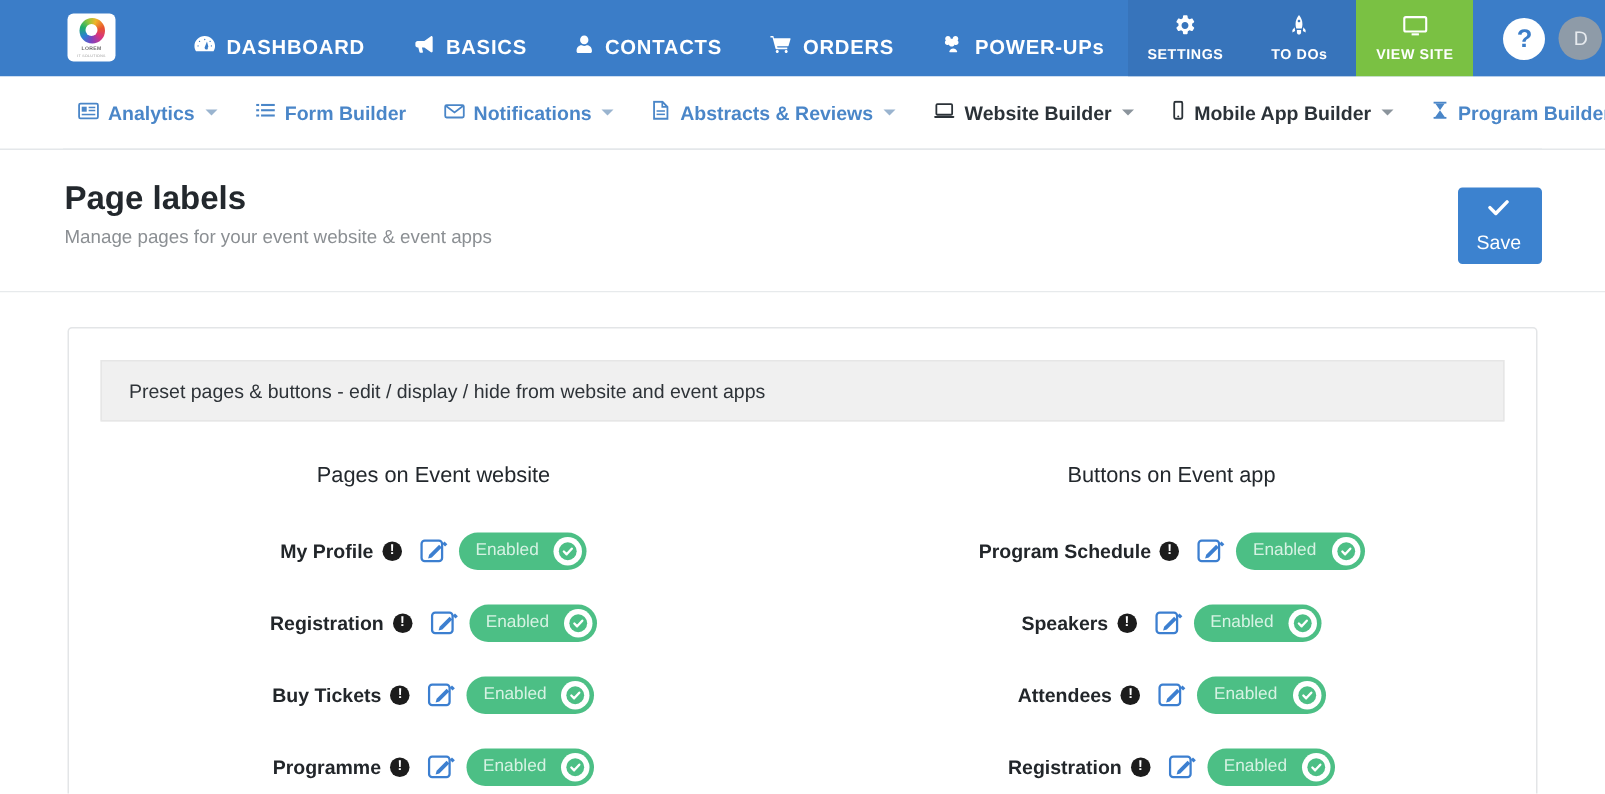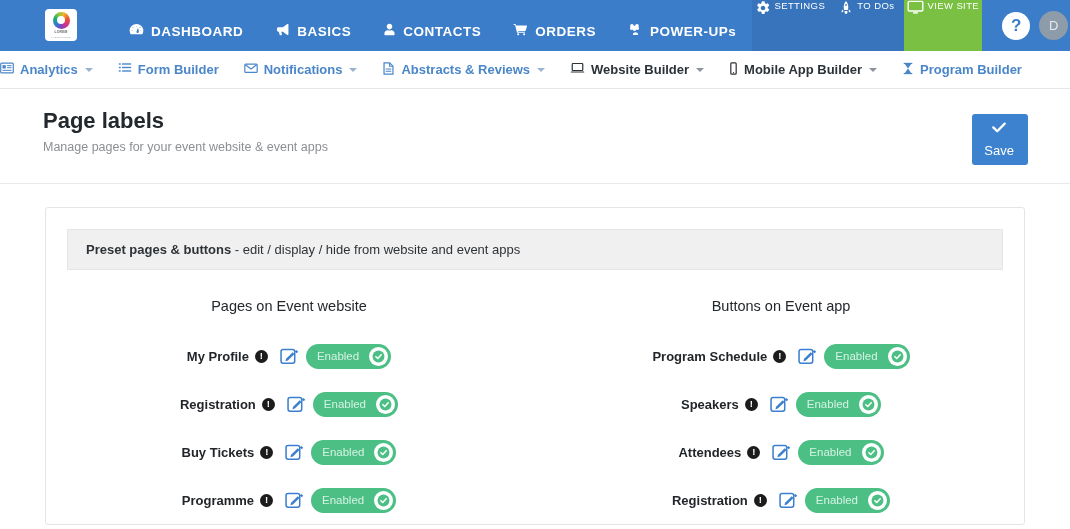--- a/index.html
+++ b/index.html
@@ -80,27 +80,27 @@
     height: 51px;
     cursor: pointer;
     white-space: nowrap;
   }
   .mainnav-item svg { flex: none; }
 
   .hdr-actions { display: flex; align-items: stretch; flex: none; }
   .hdr-tile {
     width: 76px;
     display: flex;
-    flex-direction: row;
-    align-items: flex-start;
+    flex-direction: column;
+    align-items: center;
     justify-content: center;
     gap: 3px;
     color: #ffffff;
     font-size: 9.5px;
-    font-weight: normal;
+    font-weight: bold;
     letter-spacing: .4px;
     cursor: pointer;
     background: #3774bb;
   }
   .hdr-tile.green { background: #7ac143; width: 78px; }
   .hdr-right {
     display: flex;
     align-items: center;
     gap: 9px;
     padding: 0 18px 0 20px;
@@ -121,24 +121,25 @@
     border-radius: 50%;
     background: #8e9ba8;
     color: #e6eaee;
     font-size: 13px;
     display: flex; align-items: center; justify-content: center;
     cursor: pointer;
   }
 
   
   .subnav {
-    height: 38px;
+    height: 49px;
     background: #ffffff;
     display: flex;
     align-items: center;
+    padding-left: 52px;
     border-bottom: 1px solid #e4e7ea;
     position: relative;
   }
   .subnav::after {
     content: "";
     position: absolute;
     left: 42px; right: 42px; bottom: -1px;
     height: 1px; background: #e4e7ea;
   }
   .subnav-item {
@@ -207,21 +208,21 @@
     padding: 21px 21px 0 21px;
     min-height: 300px;
   }
   .panel-head {
     background: #f0f0f0;
     border: 1px solid #e6e6e6;
     padding: 12px 18px;
     font-size: 13px;
     color: #2e3338;
   }
-  .panel-head b { font-weight: bold; }
+  .panel-head b { font-weight: normal; }
 
   .grid2 {
     display: grid;
     grid-template-columns: 1fr 1fr;
     padding-top: 28px;
     gap: 48px;
   }
   .col-head {
     text-align: center;
     font-size: 14.5px;

